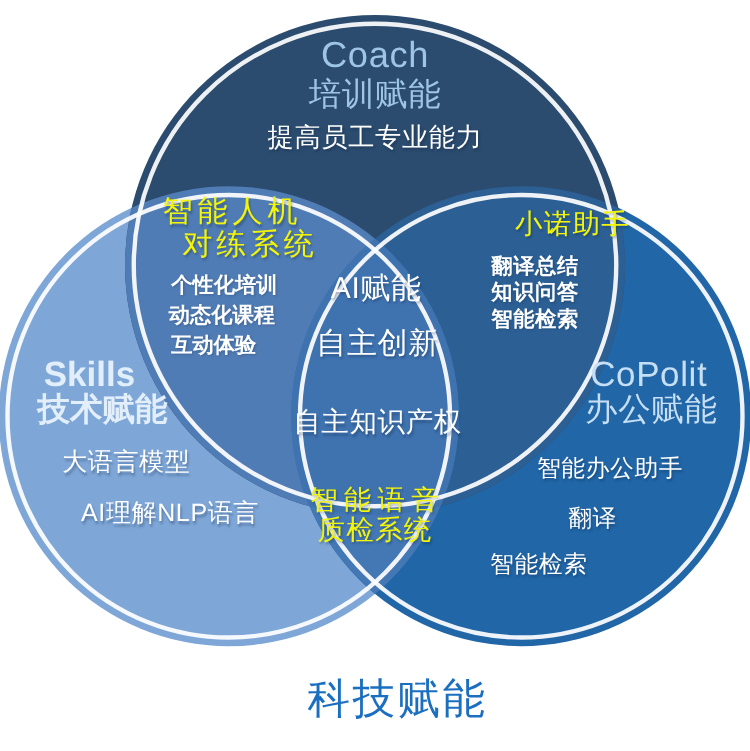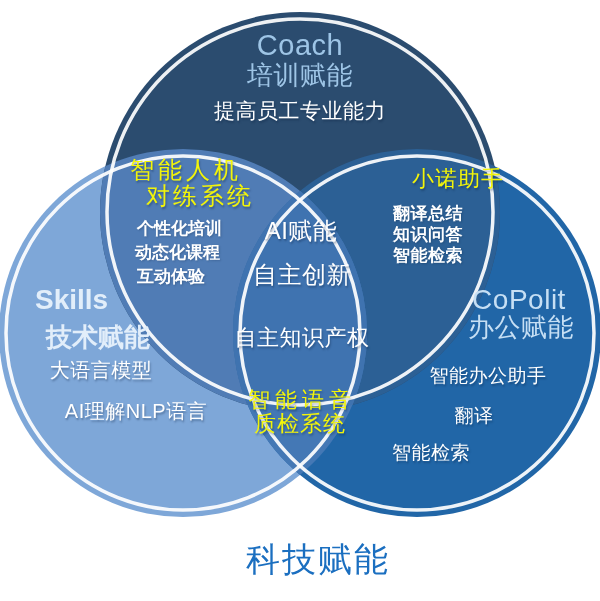--- a/index.html
+++ b/index.html
@@ -53,21 +53,21 @@
   
   .ai-heading   {left:301px;top:231px;font-size:24px;}
   .c-item-0     {left:302px;top:275px;font-size:24px;}
   .c-item-1     {left:300px;top:306px;font-size:24px;}
   .c-item-2     {left:302px;top:338px;font-size:22px;}
   
   .by-line1     {left:302px;top:400px;font-size:22px;letter-spacing:5px;}
   .by-line2     {left:300px;top:424px;font-size:22px;letter-spacing:1px;text-align:center;}
   
   .skills-name  {left:35px;top:300px;font-size:28px;}
-  .skills-sub   {left:46px;top:327px;font-size:26px;margin-top:10px;}
+  .skills-sub   {left:30px;top:327px;font-size:26px;}
   .l-item-0     {left:101px;top:370px;font-size:20px;}
   .l-item-1     {left:136px;top:411px;font-size:20px;}
   
   .copolit-name {left:519px;top:300px;font-size:28px;}
   .copolit-sub  {left:521px;top:327px;font-size:26px;}
   .r-item-0     {left:488px;top:375px;font-size:19px;}
   .r-item-1     {left:474px;top:415px;font-size:19px;}
   .r-item-2     {left:431px;top:452px;font-size:19px;}
   
   .footer-title {left:294px;top:559px;font-size:34px;color:#1b6fc0;letter-spacing:2px;margin-left:24px;}

